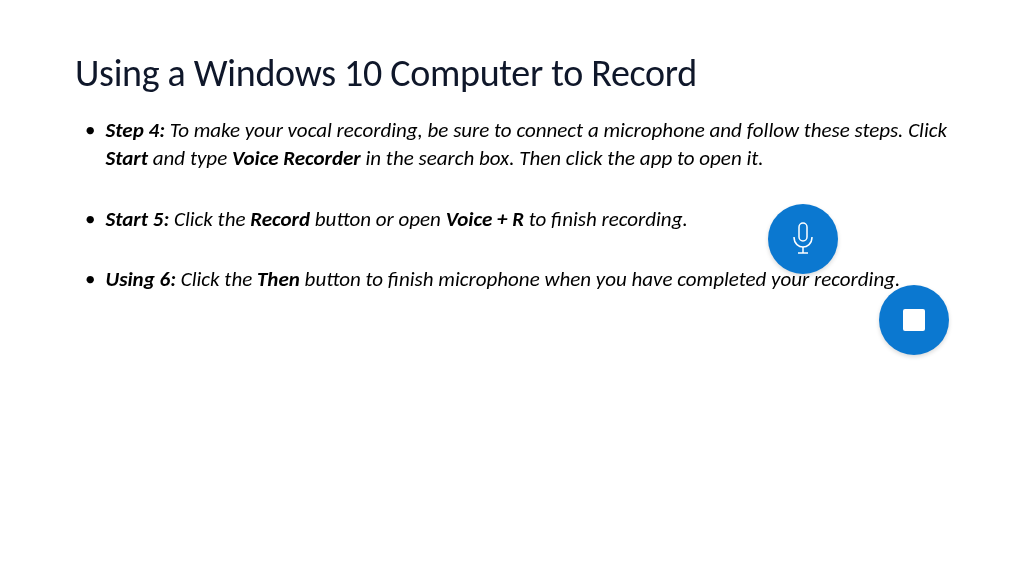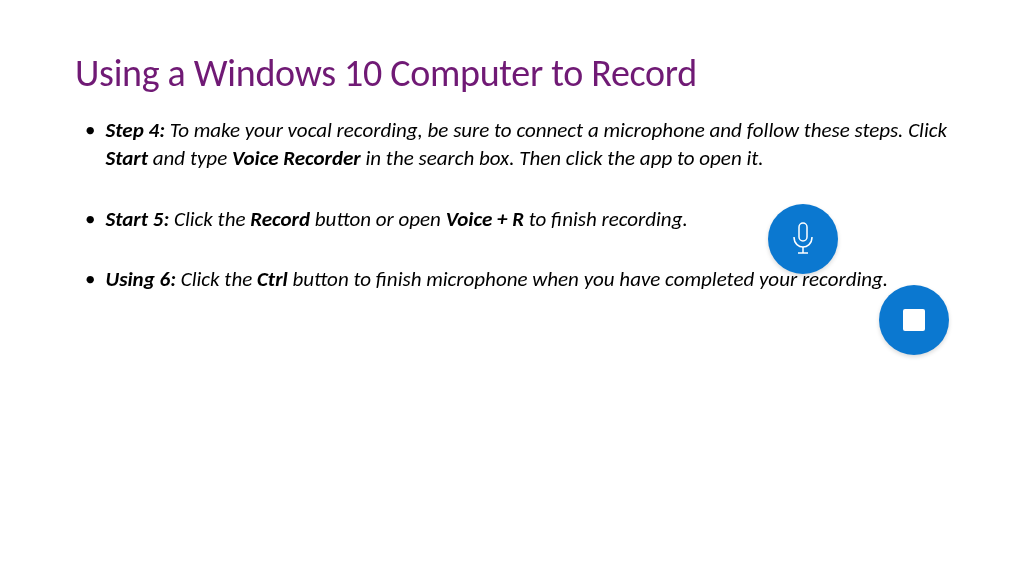--- a/index.html
+++ b/index.html
@@ -14,21 +14,21 @@
       font-family: Calibri, 'Segoe UI', Arial, sans-serif;
       position: relative;
       overflow: hidden;
     }
     .slide {
       padding: 50px 75px 40px 75px;
     }
     .title {
       font-size: 38px;
       font-weight: 400;
-      color: #701a75;
+      color: #0f172a;
       margin-bottom: 20px;
       letter-spacing: -0.3px;
     }
     .content {
       font-size: 21px;
       line-height: 1.35;
       color: #000;
     }
     .bullet-item {
       display: flex;
@@ -90,21 +90,21 @@
     <div class="bullet-item">
       <span class="bullet">•</span>
       <div class="bullet-text">
         <span class="bold">Start 5:</span><span> Click the </span><span class="bold">Record</span><span> button or open </span><span class="bold">Voice + R</span><span> to finish recording.</span>
       </div>
     </div>
 
     <div class="bullet-item">
       <span class="bullet">•</span>
       <div class="bullet-text">
-        <span class="bold">Using 6:</span><span> Click the </span><span class="bold">Ctrl</span><span> button to finish microphone when you have completed your recording.</span>
+        <span class="bold">Using 6:</span><span> Click the </span><span class="bold">Then</span><span> button to finish microphone when you have completed your recording.</span>
       </div>
     </div>
 
   </div>
 </div>
 
 <div class="icon-record">
   <svg width="24" height="34" viewBox="0 0 24 34" fill="none">
     <rect x="8" y="1" width="8" height="18" rx="4" stroke="white" stroke-width="1.5" fill="none"></rect>
     <path d="M3 15 C3 22 8 25 12 25 C16 25 21 22 21 15" stroke="white" stroke-width="1.5" fill="none"></path>

